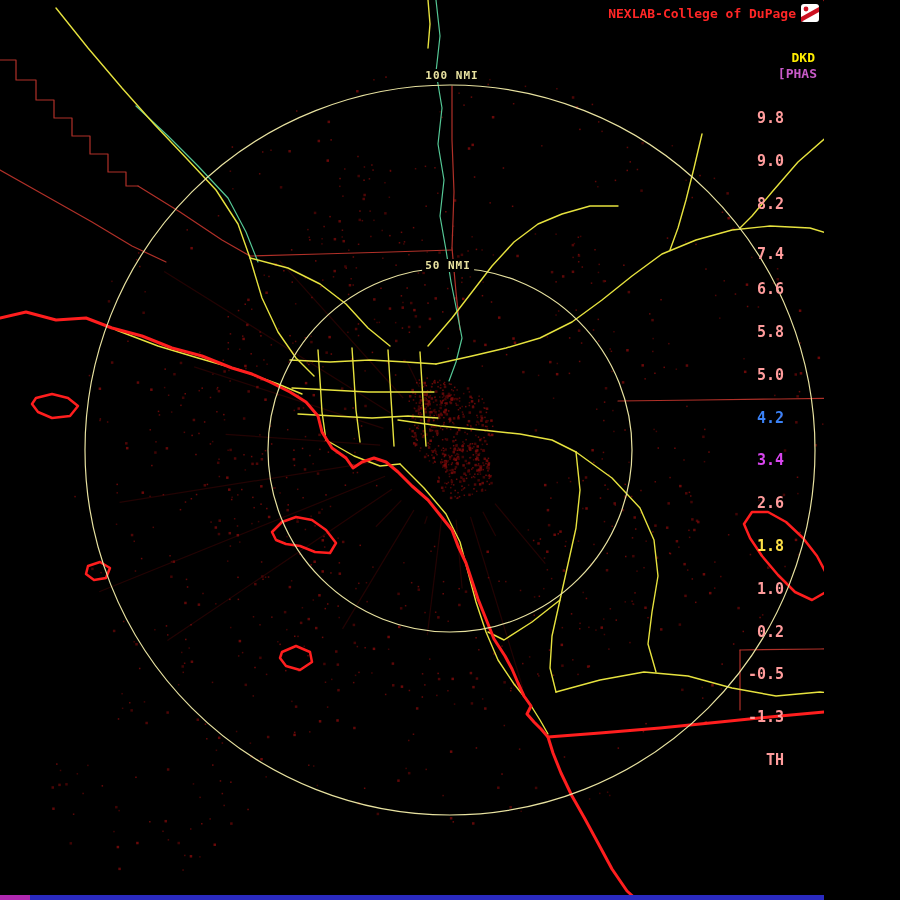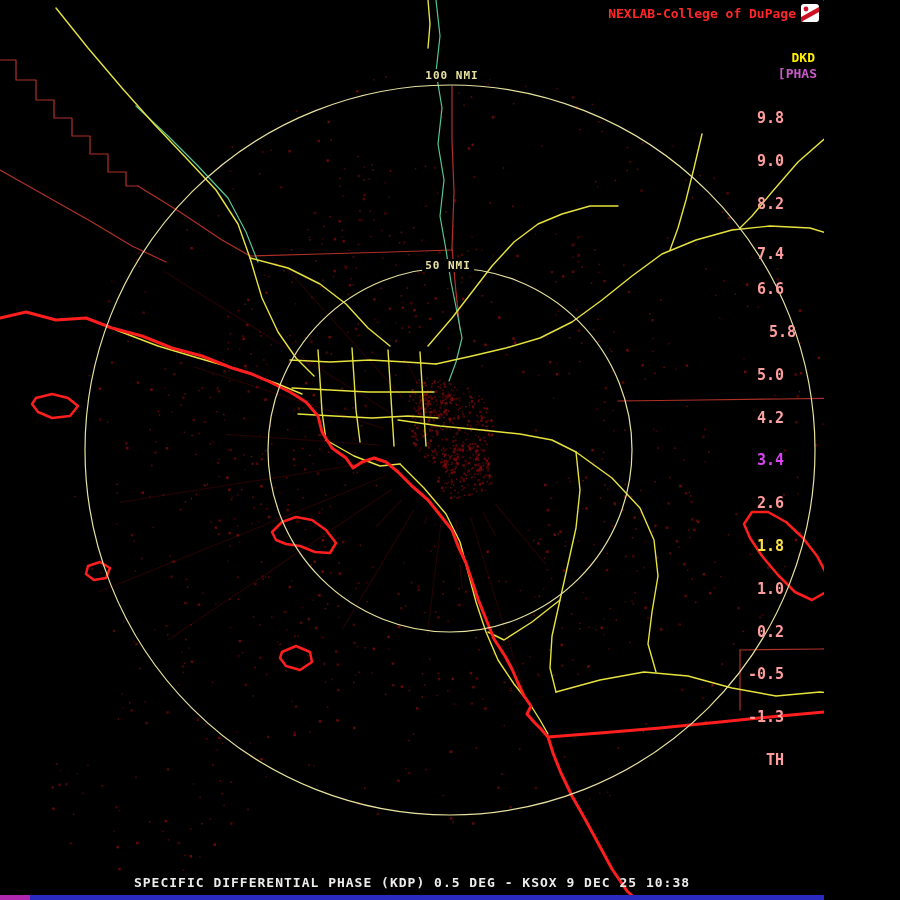--- a/index.html
+++ b/index.html
@@ -1663,37 +1663,36 @@
       <div class="cb-band" style="background: rgb(107, 22, 22);"></div>
       <div class="cb-band" style="background: rgb(79, 18, 66);"></div>
       <div class="cb-band" style="background: rgb(52, 29, 78);"></div>
     </div>
   <div id="cb-labels">
       <div class="cb-label" style="right: 40px; top: 109px; color: rgb(255, 156, 156);">9.8</div>
       <div class="cb-label" style="right: 40px; top: 152px; color: rgb(255, 156, 156);">9.0</div>
       <div class="cb-label" style="right: 40px; top: 195px; color: rgb(255, 156, 156);">8.2</div>
       <div class="cb-label" style="right: 40px; top: 237px; color: rgb(255, 156, 156); margin-top: 8px;">7.4</div>
       <div class="cb-label" style="right: 40px; top: 280px; color: rgb(255, 156, 156);">6.6</div>
-      <div class="cb-label" style="right: 28px; top: 323px; color: rgb(255, 156, 156);">5.8</div>
+      <div class="cb-label" style="right: 40px; top: 323px; color: rgb(255, 156, 156);">5.8</div>
       <div class="cb-label" style="right: 40px; top: 366px; color: rgb(255, 156, 156);">5.0</div>
-      <div class="cb-label" style="right: 40px; top: 409px; color: #fca5a5;">4.2</div>
+      <div class="cb-label" style="right: 40px; top: 409px; color: #3b82f6;">4.2</div>
       <div class="cb-label" style="right: 40px; top: 451px; color: #d946ef;">3.4</div>
       <div class="cb-label" style="right: 40px; top: 494px; color: rgb(255, 156, 156);">2.6</div>
       <div class="cb-label" style="right: 40px; top: 537px; color: #fde047;">1.8</div>
       <div class="cb-label" style="right: 40px; top: 580px; color: rgb(255, 156, 156);">1.0</div>
       <div class="cb-label" style="right: 40px; top: 623px; color: rgb(255, 156, 156);">0.2</div>
       <div class="cb-label" style="right: 40px; top: 665px; color: rgb(255, 156, 156);">-0.5</div>
       <div class="cb-label" style="right: 40px; top: 708px; color: rgb(255, 156, 156);">-1.3</div>
       <div class="cb-label" style="right: 40px; top: 751px; color: rgb(255, 156, 156);">TH</div>
     </div>
   <div id="ring-labels">
       <div class="ring-label" style="left: 452px; top: 69px; color: rgb(232, 226, 160);">100 NMI</div>
       <div class="ring-label" style="left: 448px; top: 259px; color: rgb(232, 226, 160);">50 NMI</div>
     </div>
 
-  <div class="footer-text" style="color: rgb(236, 236, 236);">SPECIFIC DIFFERENTIAL PHASE (KDP) 0.5 DEG - KSOX 9 DEC 25 10:38</div>
 
   <div class="bottom-strip">
     <div class="seg-magenta" style="background: rgb(176, 40, 176);"></div>
     <div class="seg-blue" style="background: rgb(42, 42, 192);"></div>
   </div>
 
 </div>
 
 </body></html>

